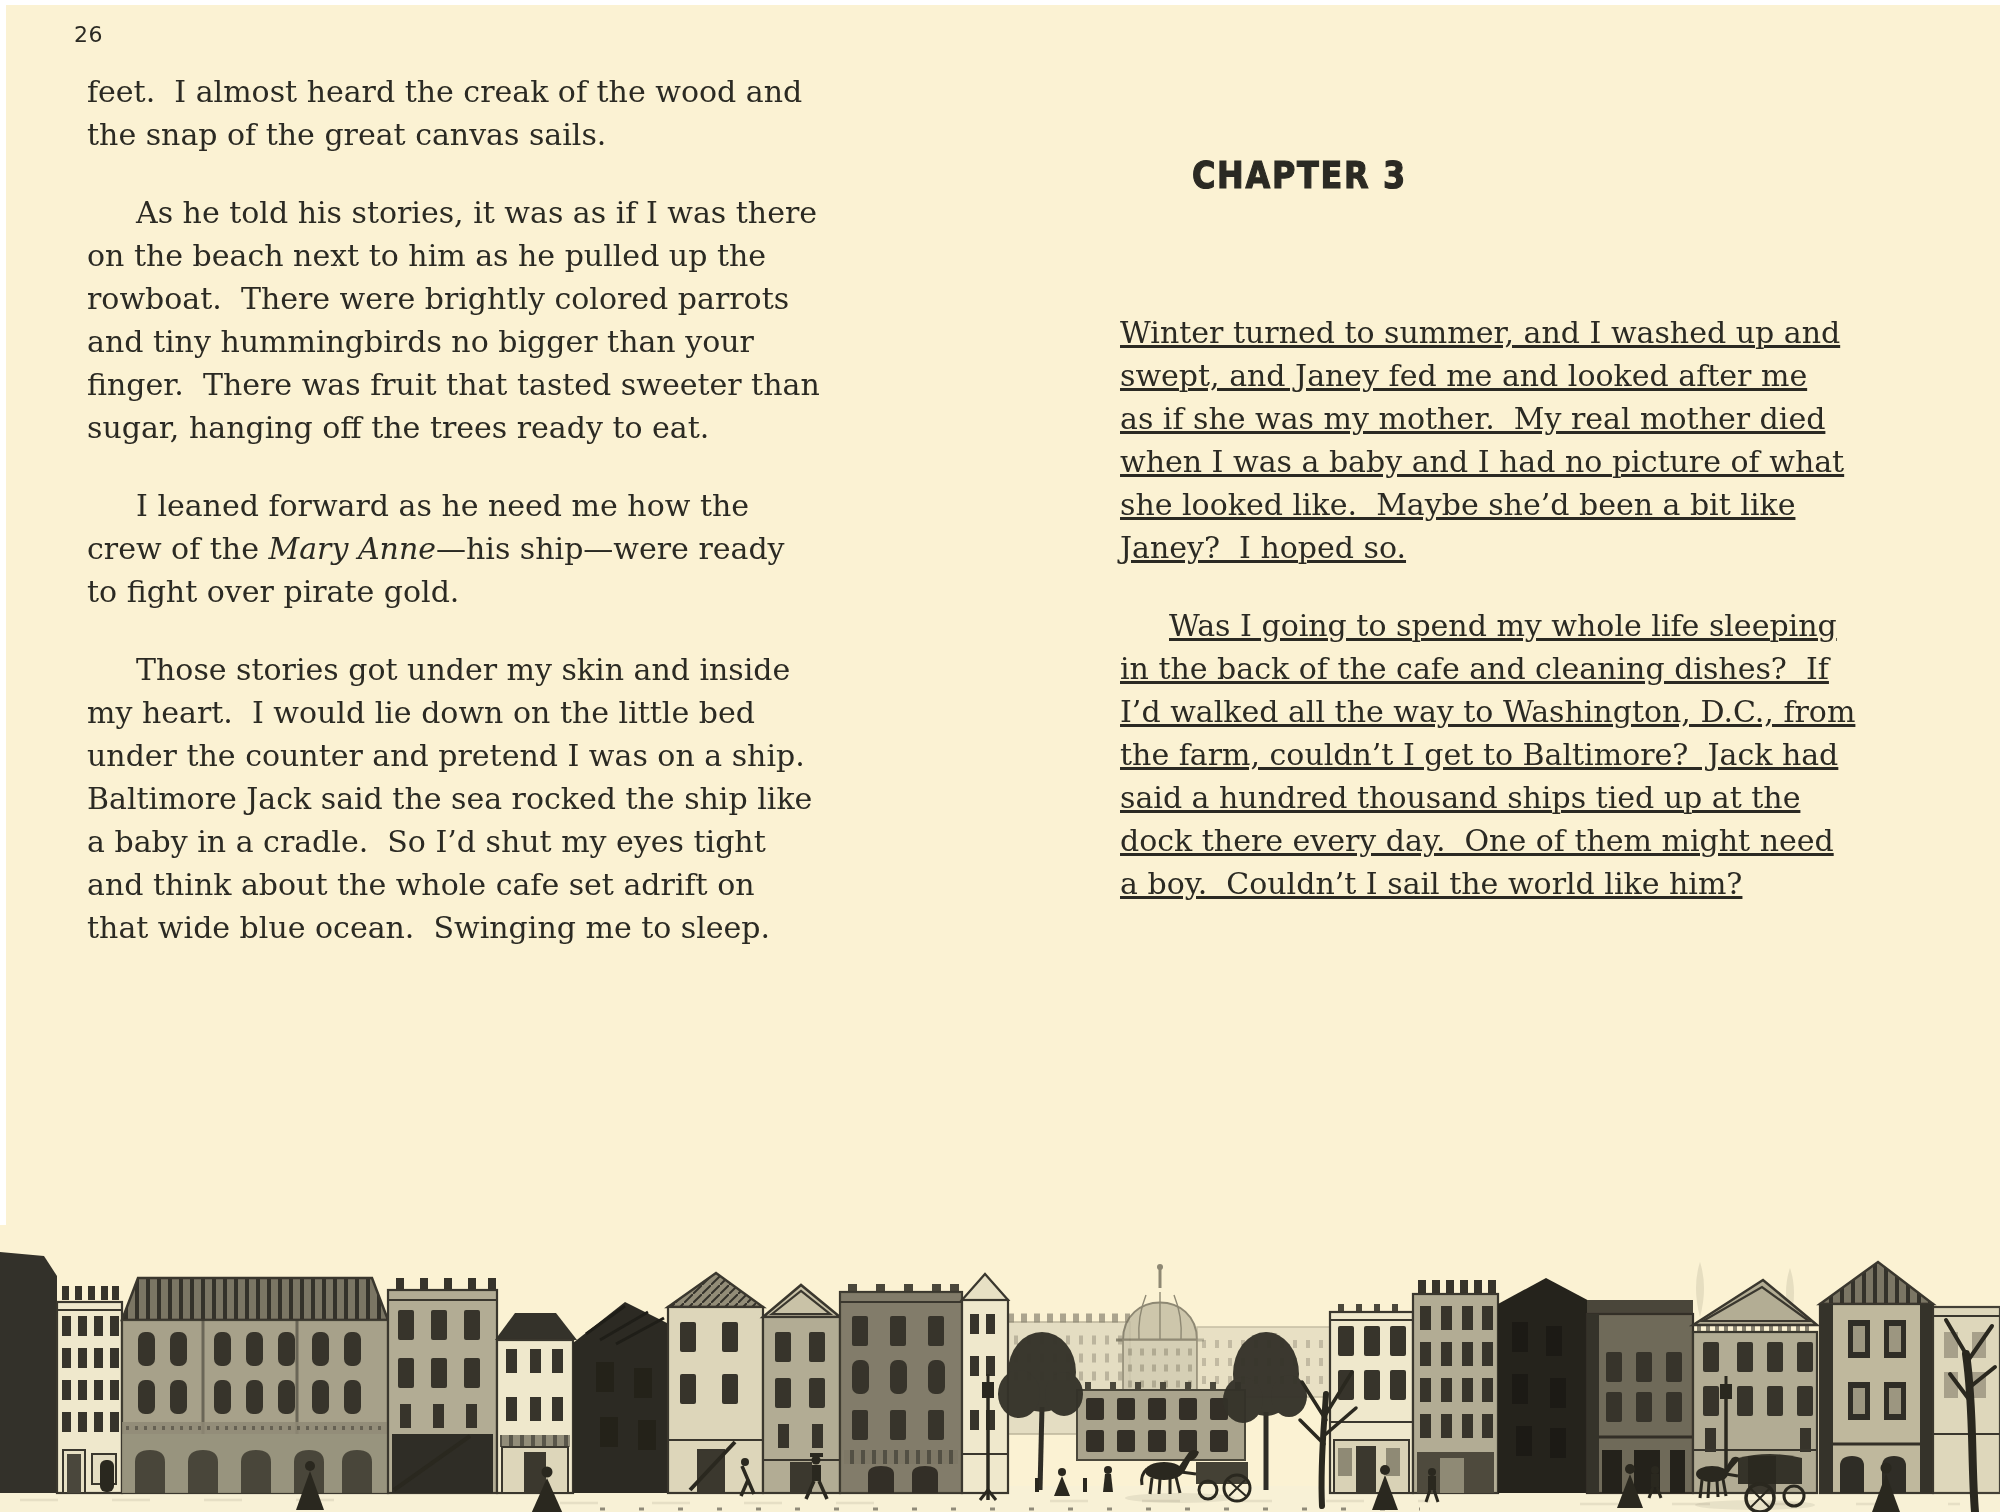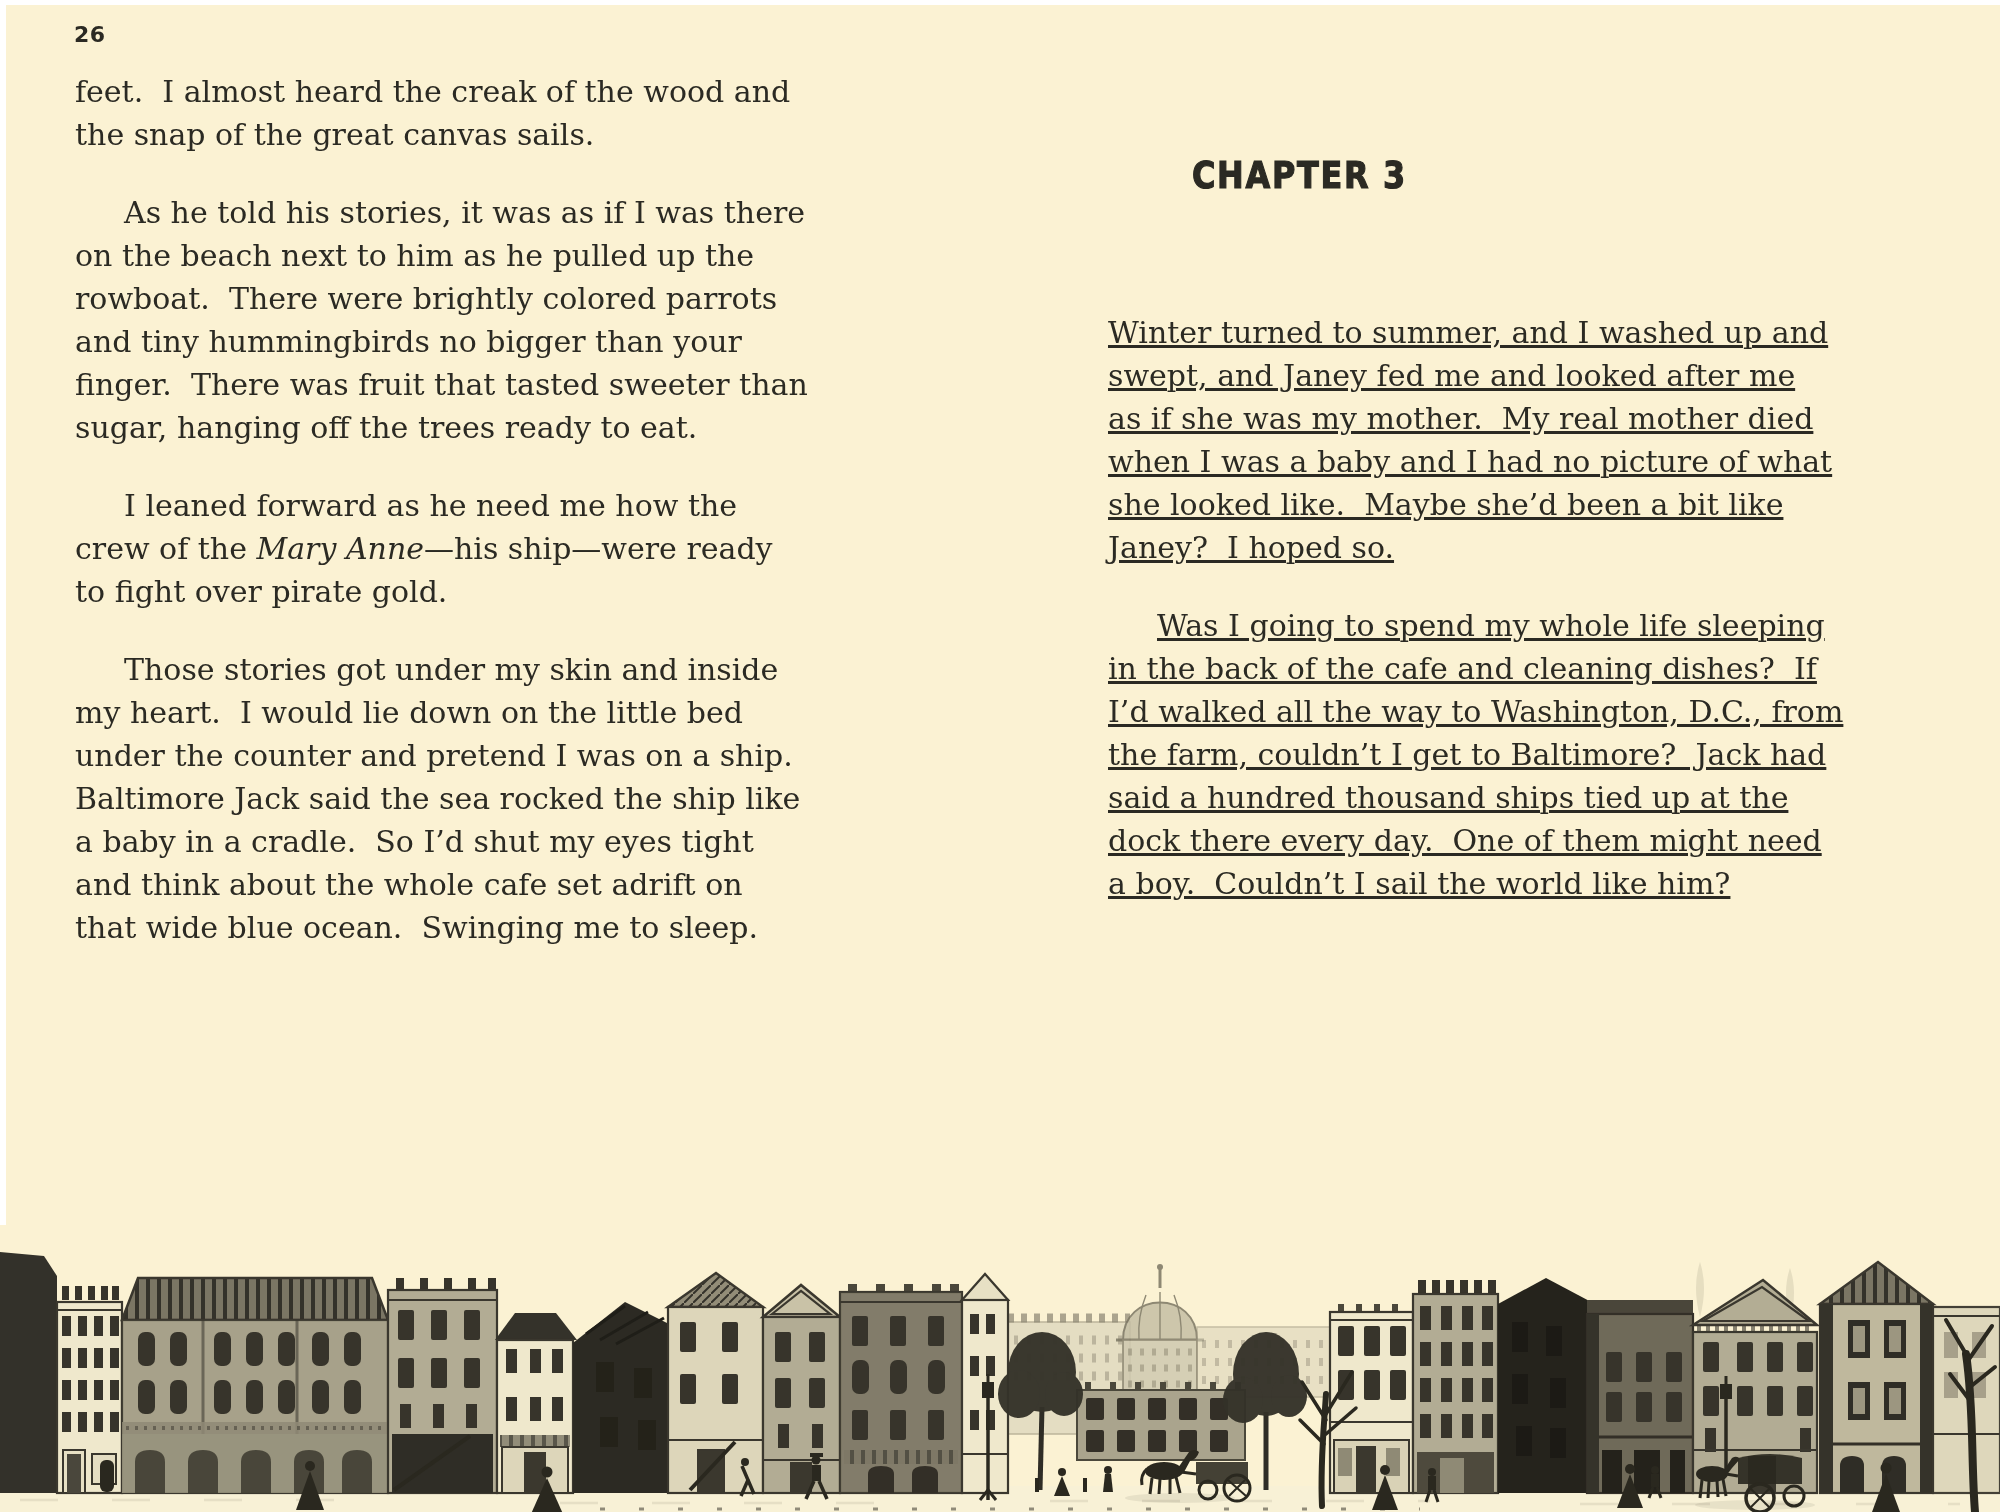--- a/index.html
+++ b/index.html
@@ -6,33 +6,33 @@
   body{
     width:2000px;height:1512px;position:relative;overflow:hidden;
     background:#fbf2d3;color:#2b2a23;
     font-family:"DejaVu Serif","Liberation Serif",serif;
   }
   .scan-edge-top{position:absolute;left:0;top:0;width:100%;height:5px;background:#ffffff;}
   .scan-edge-left{position:absolute;left:0;top:0;width:6px;height:1225px;background:#ffffff;}
   .pagenum{
     position:absolute;left:74px;top:22px;
     font-family:"DejaVu Sans","Liberation Sans",sans-serif;
-    font-weight:700;font-size:22px;letter-spacing:.5px;
+    font-weight:400;font-size:22px;letter-spacing:.5px;
   }
   .chapter{
     position:absolute;left:1192px;top:156px;line-height:1;
     font-family:"DejaVu Sans","Liberation Sans",sans-serif;
     font-weight:700;font-size:38px;letter-spacing:2px;
     transform:scaleX(.84);transform-origin:0 0;
     -webkit-text-stroke:1.2px #2b2a23;
   }
   .text-col{position:absolute;font-size:30px;line-height:43px;}
   .text-col.left{left:75px;top:70px;width:862px;}
   .text-col.right{left:1108px;top:311px;width:852px;text-decoration:underline;}
-  .para{margin:0 0 35px 0;white-space:pre-wrap;}
+  .para{margin:0 0 35px 12px;white-space:pre-wrap;}
   .para.indent{text-indent:49px;}
   .para i{}
   .illustration{position:absolute;left:0;bottom:0;width:2000px;height:290px;}
   
   .sk{stroke:#3a372e;stroke-width:2.2;fill:none;}
   .bl{fill:#efe8cc;stroke:#3a372e;stroke-width:2.2;}
   .bl2{fill:#ddd6ba;stroke:#3a372e;stroke-width:2.2;}
   .bm{fill:#b2ac94;stroke:#3a372e;stroke-width:2.2;}
   .bm2{fill:#8b8572;stroke:#3a372e;stroke-width:2.2;}
   .bm3{fill:#6f6a59;stroke:#332f27;stroke-width:2.2;}

